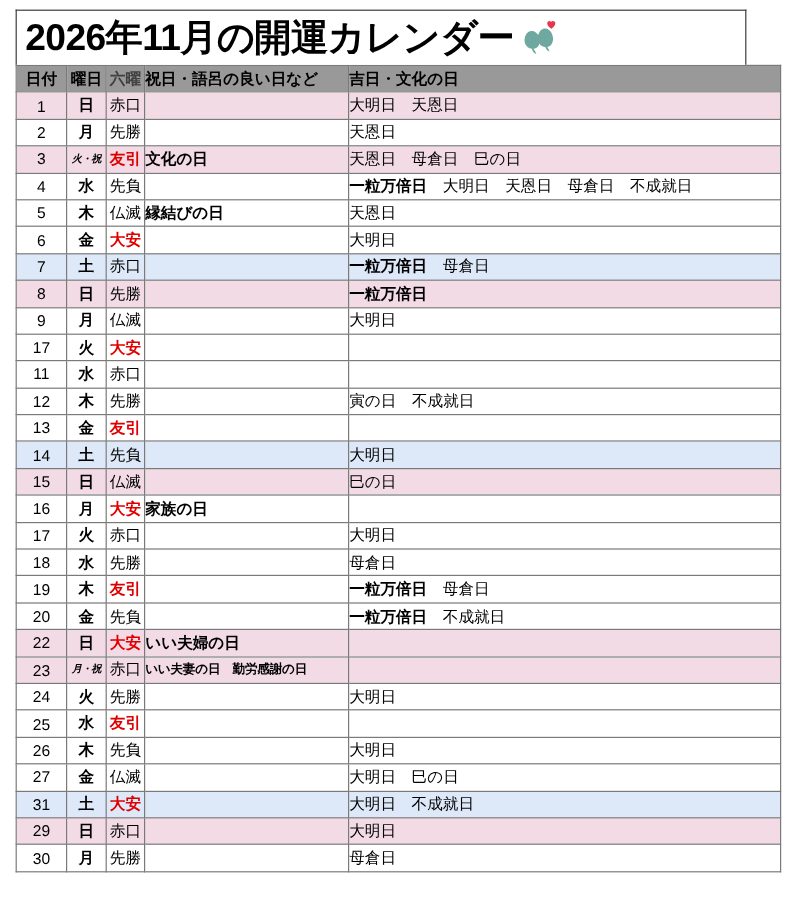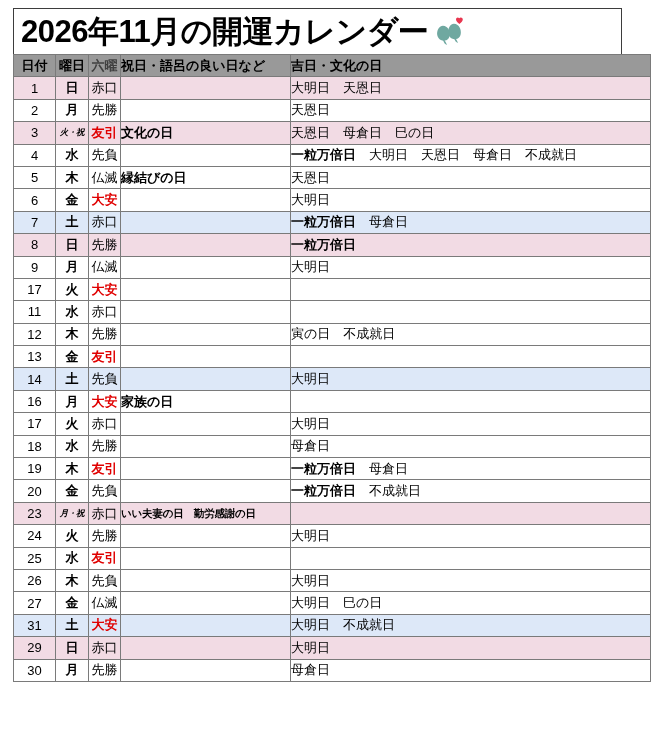--- a/index.html
+++ b/index.html
@@ -256,20 +256,27 @@
           <td class="hol"></td>
           <td class="luck"><span></span></td>
         </tr>
         <tr class="sat">
           <td class="date">14</td>
           <td class="dow">土</td>
           <td class="rk">先負</td>
           <td class="hol"></td>
           <td class="luck"><span>大明日</span></td>
         </tr>
+        <tr class="sun">
+          <td class="date">15</td>
+          <td class="dow">日</td>
+          <td class="rk">仏滅</td>
+          <td class="hol"></td>
+          <td class="luck"><span>巳の日</span></td>
+        </tr>
         <tr class="plain">
           <td class="date">16</td>
           <td class="dow">月</td>
           <td class="rk red">大安</td>
           <td class="hol">家族の日</td>
           <td class="luck"><span></span></td>
         </tr>
         <tr class="plain">
           <td class="date">17</td>
           <td class="dow">火</td>
@@ -292,20 +299,27 @@
           <td class="luck"><b>一粒万倍日</b><span>　母倉日</span></td>
         </tr>
         <tr class="plain">
           <td class="date">20</td>
           <td class="dow">金</td>
           <td class="rk">先負</td>
           <td class="hol"></td>
           <td class="luck"><b>一粒万倍日</b><span>　不成就日</span></td>
         </tr>
         <tr class="sun">
+          <td class="date">22</td>
+          <td class="dow">日</td>
+          <td class="rk red">大安</td>
+          <td class="hol">いい夫婦の日</td>
+          <td class="luck"><span></span></td>
+        </tr>
+        <tr class="sun">
           <td class="date">23</td>
           <td class="dow small">月・祝</td>
           <td class="rk">赤口</td>
           <td class="hol small">いい夫妻の日　勤労感謝の日</td>
           <td class="luck"><span></span></td>
         </tr>
         <tr class="plain">
           <td class="date">24</td>
           <td class="dow">火</td>
           <td class="rk">先勝</td>

